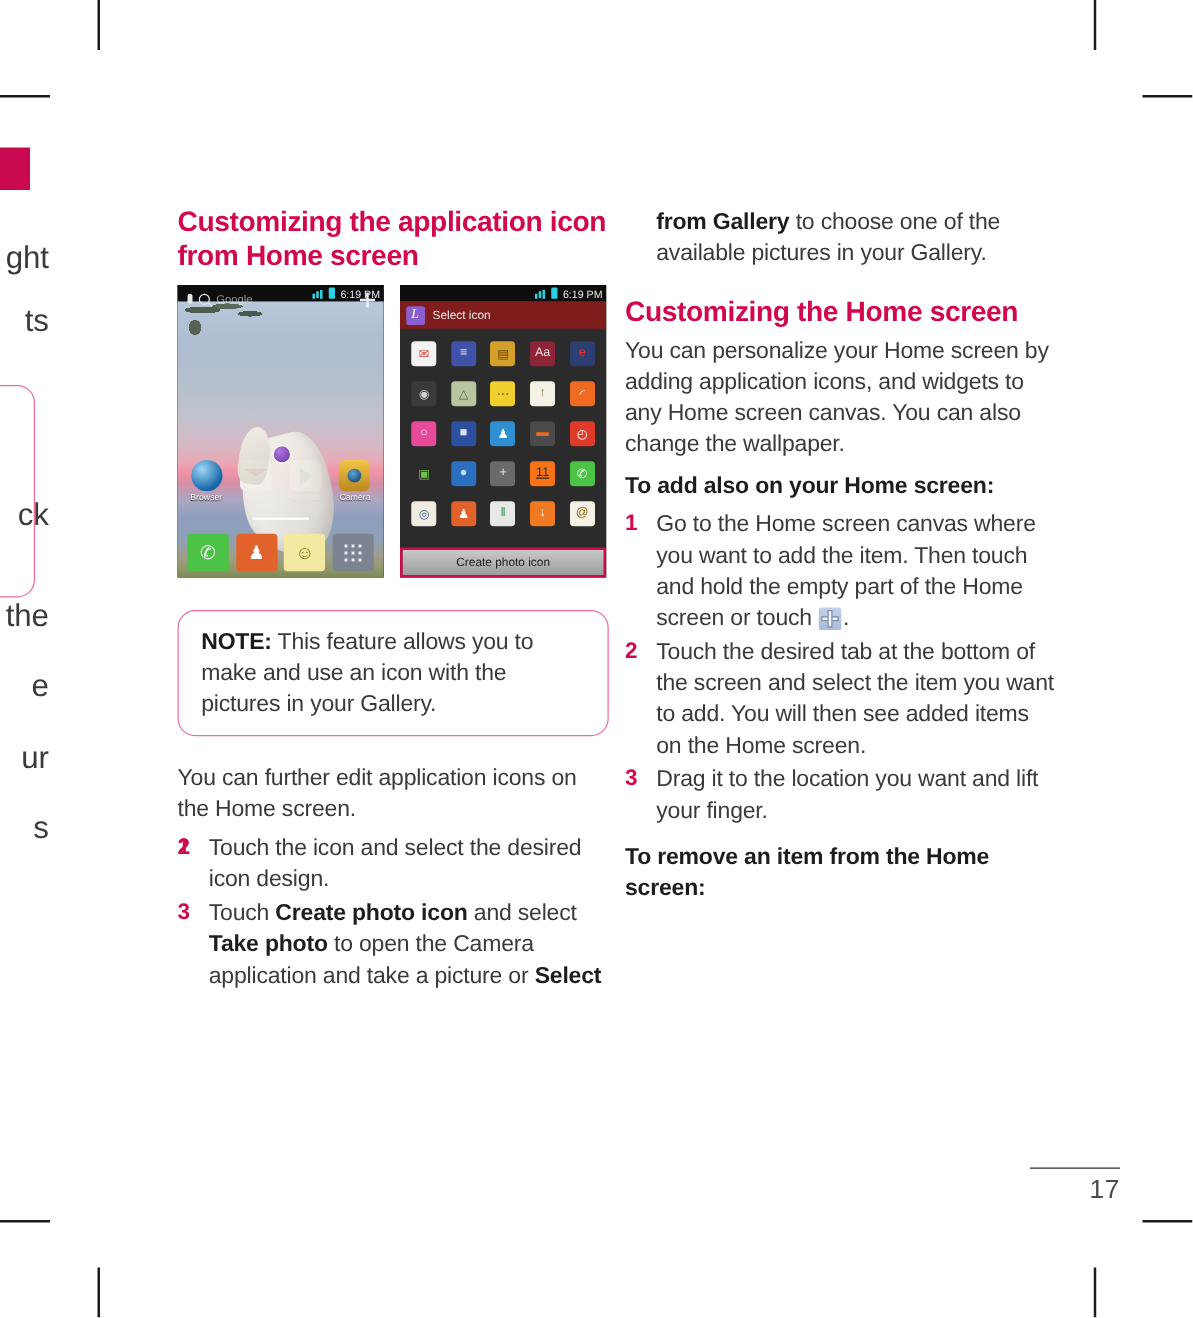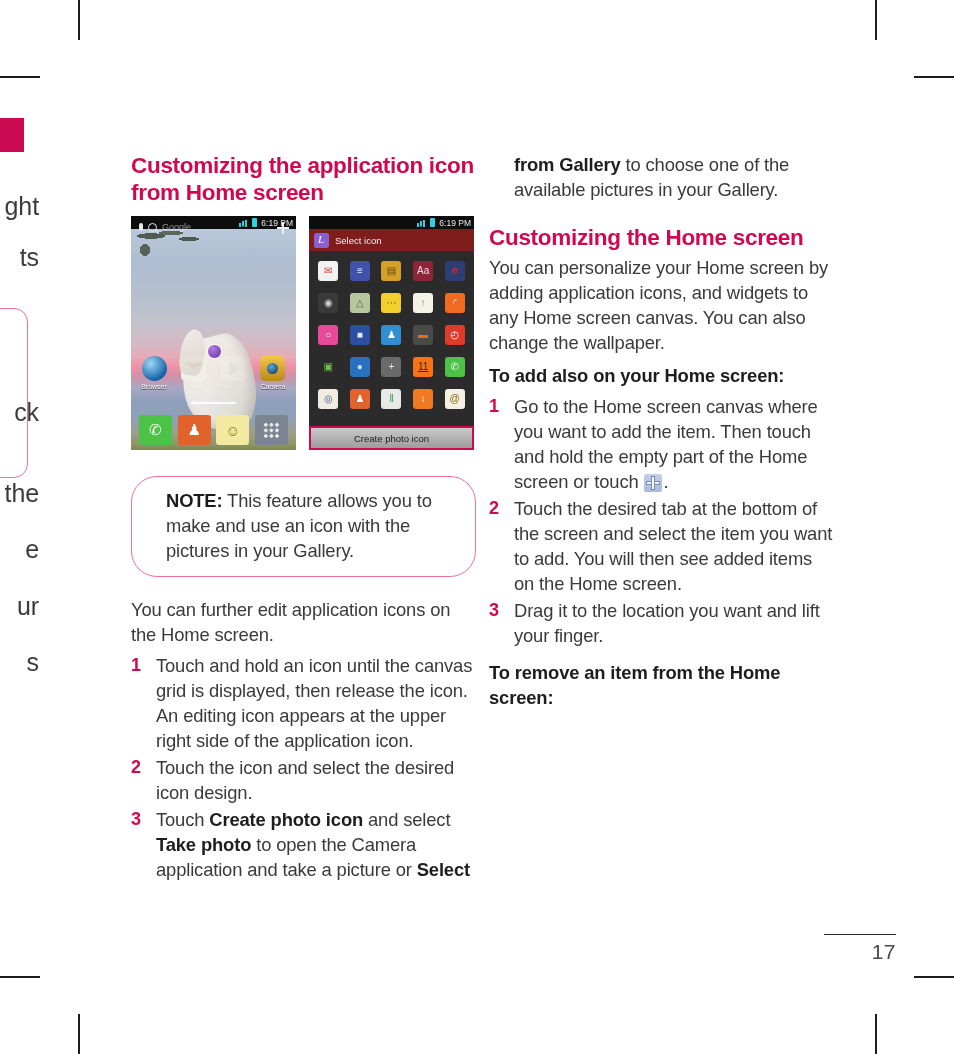--- a/index.html
+++ b/index.html
@@ -61,22 +61,23 @@
   }
 
   
   #page {
     position: absolute;
     left: 0; top: 0;
     width: 954px; height: 1054px;
   }
   .col {
     position: absolute;
-    top: 152px;
+    top: 164px;
     width: 345px;
+    margin-left: 11px;
   }
   #col-left  { left: 131px; }
   #col-right { left: 489px; }
 
   h1.section {
     color: #d2084f;
     font-size: 22.5px;
     font-weight: bold;
     line-height: 27px;
     margin: 0 0 10px 0;
@@ -138,22 +139,22 @@
     position: absolute;
     left: 0; top: 9px;
     width: 7px; height: 7px;
     border-radius: 50%;
     background: #d2084f;
   }
 
   
   .notebox {
     border: 1.8px solid #ef6f9e;
-    border-radius: 26px;
-    padding: 11px 16px 13px 34px;
+    border-radius: 14px;
+    padding: 11px 16px 13px 18px;
     margin: 22px 0 20px 0;
     box-sizing: border-box;
   }
   .notebox p {
     margin: 0;
     color: #3a3a3a;
     font-size: 18.4px;
     line-height: 25px;
     letter-spacing: -0.15px;
   }
@@ -650,21 +651,20 @@
 
     <div class="notebox">
       <p><span class="lbl">NOTE:</span><span> This feature allows you to make and use an icon with the pictures in your Gallery.</span></p>
     </div>
 
     <p class="body">You can further edit application icons on the Home screen.</p>
 
     <ol class="steps">
       <li>
         <span class="num">1</span>
-        <span>Touch and hold an icon until the canvas grid is displayed, then release the icon. An editing icon appears at the upper right side of the application icon.</span>
       </li>
       <li>
         <span class="num">2</span>
         <span>Touch the icon and select the desired icon design.</span>
       </li>
       <li>
         <span class="num">3</span>
         <span>Touch </span><b class="b">Create photo icon</b><span> and select </span><b class="b">Take photo</b><span> to open the Camera application and take a picture or </span><b class="b">Select</b>
       </li>
     </ol>

